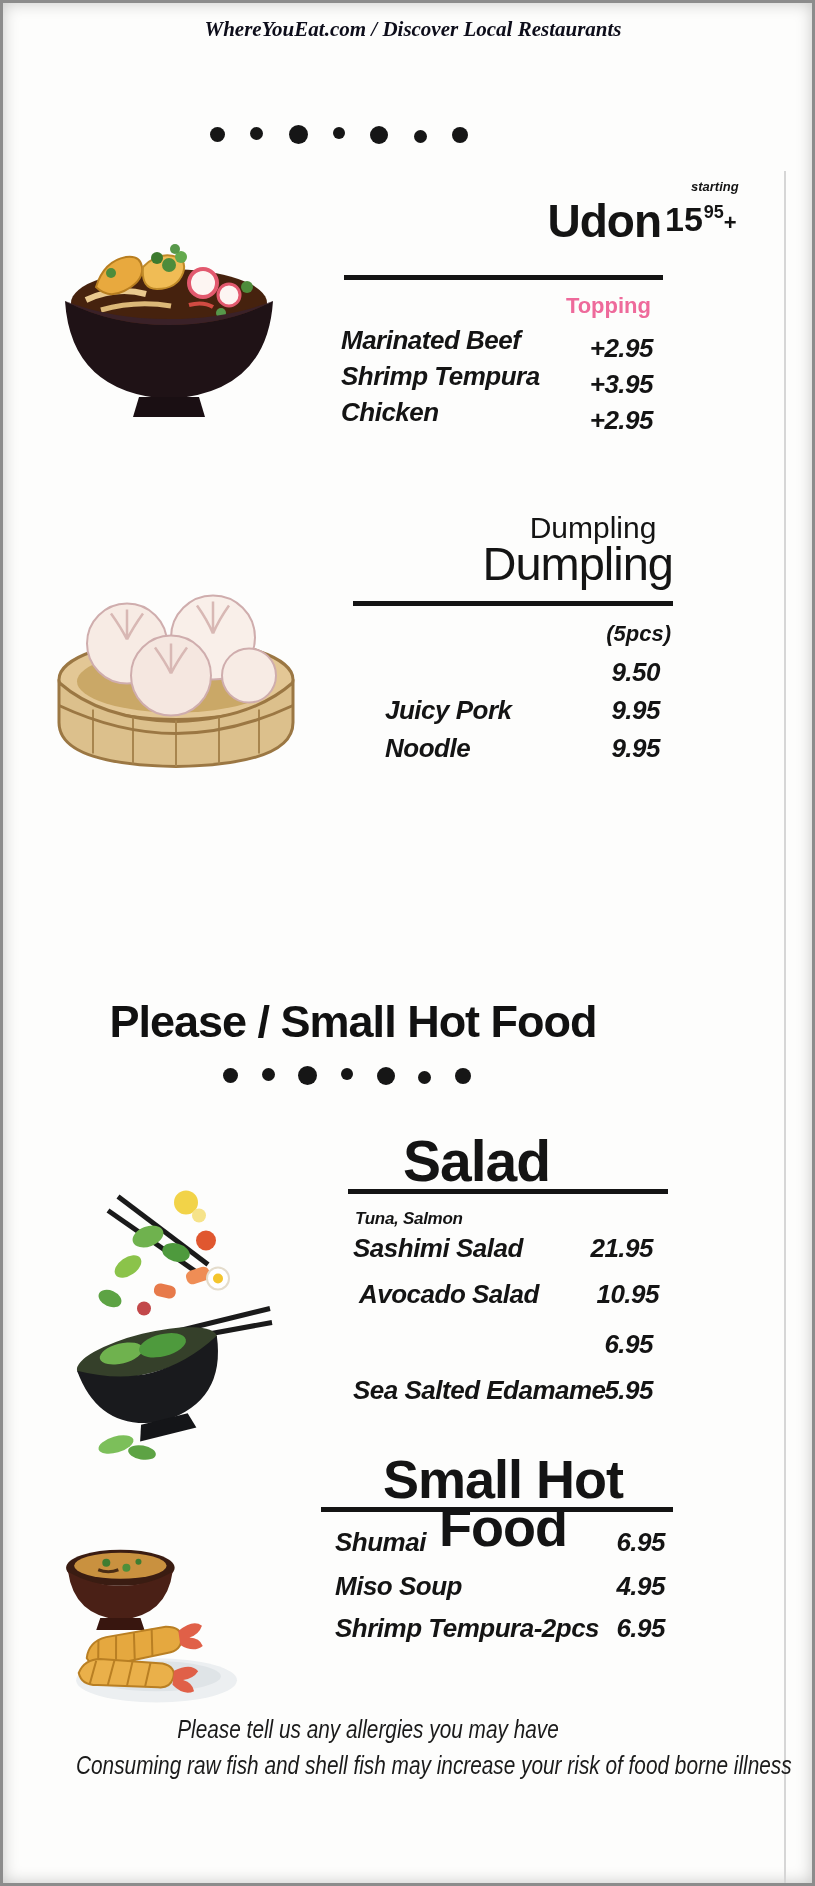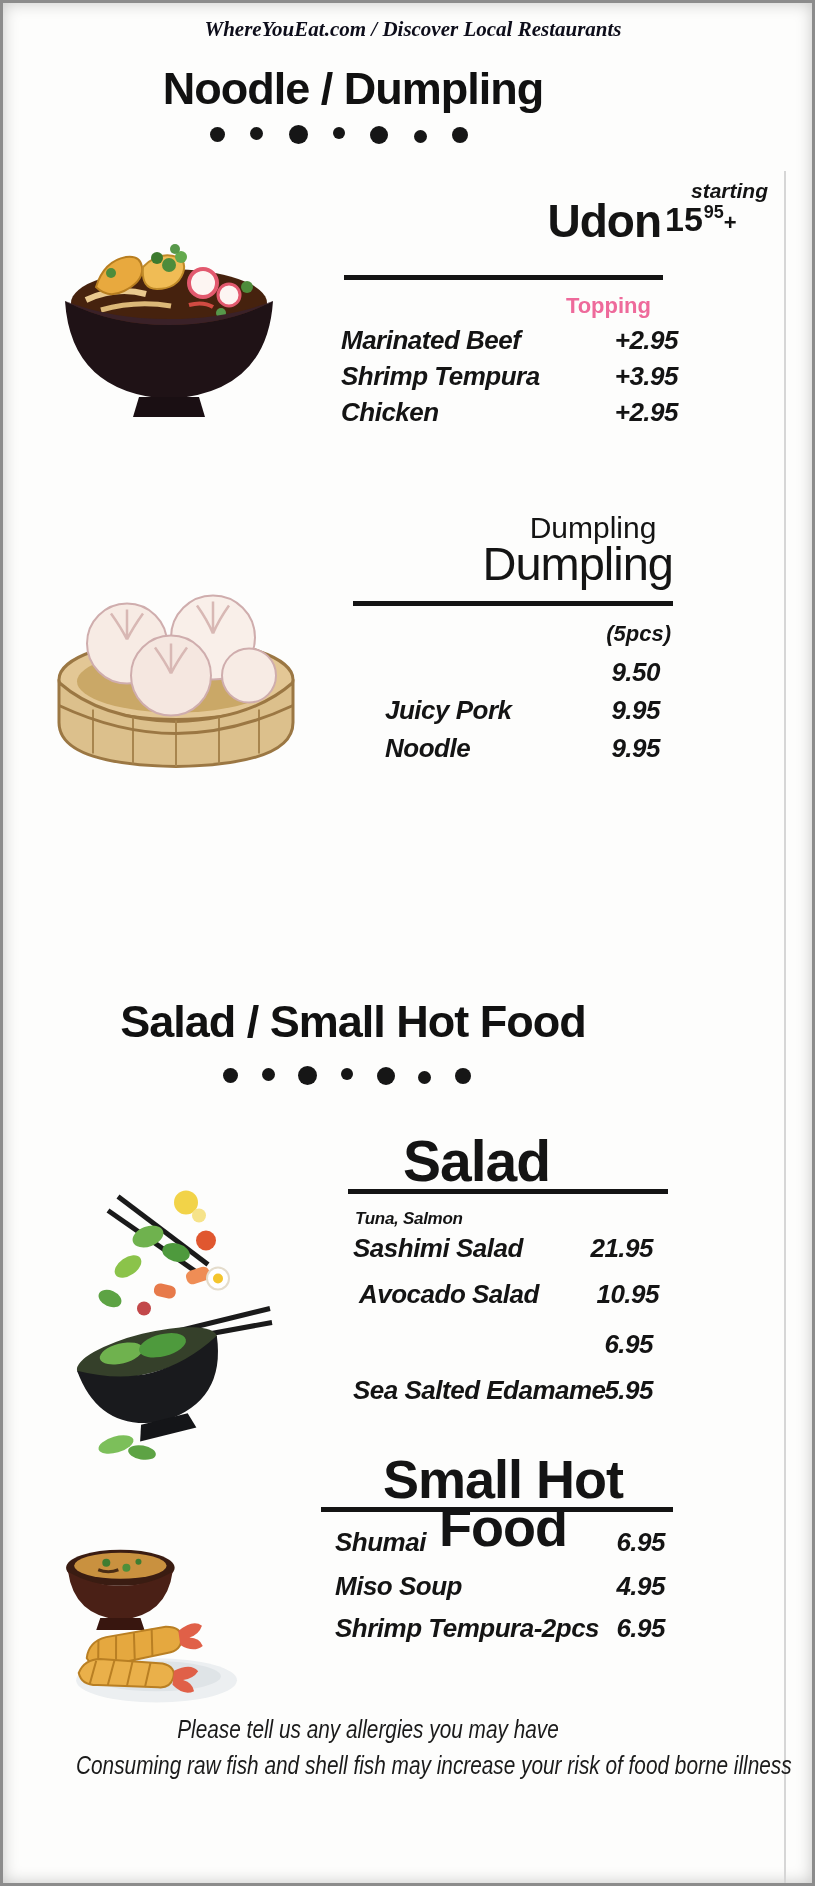--- a/index.html
+++ b/index.html
@@ -49,42 +49,42 @@
 
   .rule { position:absolute; height:5px; background:#141414; }
 
   
   .udon-title {
     position:absolute; top:192px; left:350px; width:308px;
     text-align:right; font-weight:bold; font-size:46px; letter-spacing:-1px; line-height:52px;
   }
   .starting-label {
     position:absolute; top:176px; left:688px;
-    font-style:italic; font-weight:bold; font-size:21px;
+    font-style:italic; font-weight:bold; font-size:13px;
   }
   .starting-price { position:absolute; top:197px; left:662px; white-space:nowrap; }
   .p-int  { font-weight:bold; font-size:34px; }
   .p-sup  { font-weight:bold; font-size:18px; vertical-align:13px; margin-left:1px; }
   .p-plus { font-weight:bold; font-size:22px; vertical-align:1px; }
 
   .rule-udon { top:272px; left:341px; width:319px; }
 
   .topping-label {
     position:absolute; top:290px; left:480px; width:168px; text-align:right;
     font-weight:bold; font-size:22px; color:#ee6a9b;
   }
 
   .item-name, .item-price {
     position:absolute; font-style:italic; font-weight:bold; font-size:26px;
     letter-spacing:-0.5px; line-height:34px; white-space:nowrap;
   }
   .item-price { text-align:right; }
 
   .udon-name  { left:338px; width:215px; }
-  .udon-price { left:570px; width:105px; }
+  .udon-price { left:545px; width:105px;margin-top:8px; }
   .row-u0 { top:320px; } .row-u1 { top:356px; } .row-u2 { top:392px; }
 
   
   .steamed-pre {
     position:absolute; top:508px; left:520px; width:140px; text-align:center;
     font-size:30px; font-weight:normal; letter-spacing:0;
   }
   .dumpling-title {
     position:absolute; top:534px; left:350px; width:320px; text-align:right;
     font-weight:normal; font-size:47px; letter-spacing:-1px; line-height:54px;
@@ -140,21 +140,20 @@
 </style>
 </head>
 <body>
 
 <div class="page">
 
   <div class="scan-edge"></div>
 
   <div class="brand">WhereYouEat.com / Discover Local Restaurants</div>
 
-  <div class="section-title title-noodle">Noodle / Dumpling</div>
   <div class="dots dots-1">
     <span></span>
       <span></span>
       <span></span>
       <span></span>
       <span></span>
       <span></span>
       <span></span>
   </div>
 
@@ -227,21 +226,21 @@
   <div class="dumpling-title">Dumpling</div>
   <div class="rule rule-dumpling"></div>
   <div class="portion-label">(5pcs)</div>
 
   <div class="item-price dump-price row-d0">9.50</div>
   <div class="item-name dump-name row-d1">Juicy Pork</div>
   <div class="item-price dump-price row-d1">9.95</div>
   <div class="item-name dump-name row-d2">Noodle</div>
   <div class="item-price dump-price row-d2">9.95</div>
 
-  <div class="section-title title-salad-shf">Salad / Small Hot Food</div>
+  <div class="section-title title-salad-shf">Please / Small Hot Food</div>
   <div class="dots dots-2">
     <span></span>
       <span></span>
       <span></span>
       <span></span>
       <span></span>
       <span></span>
       <span></span>
   </div>
 

